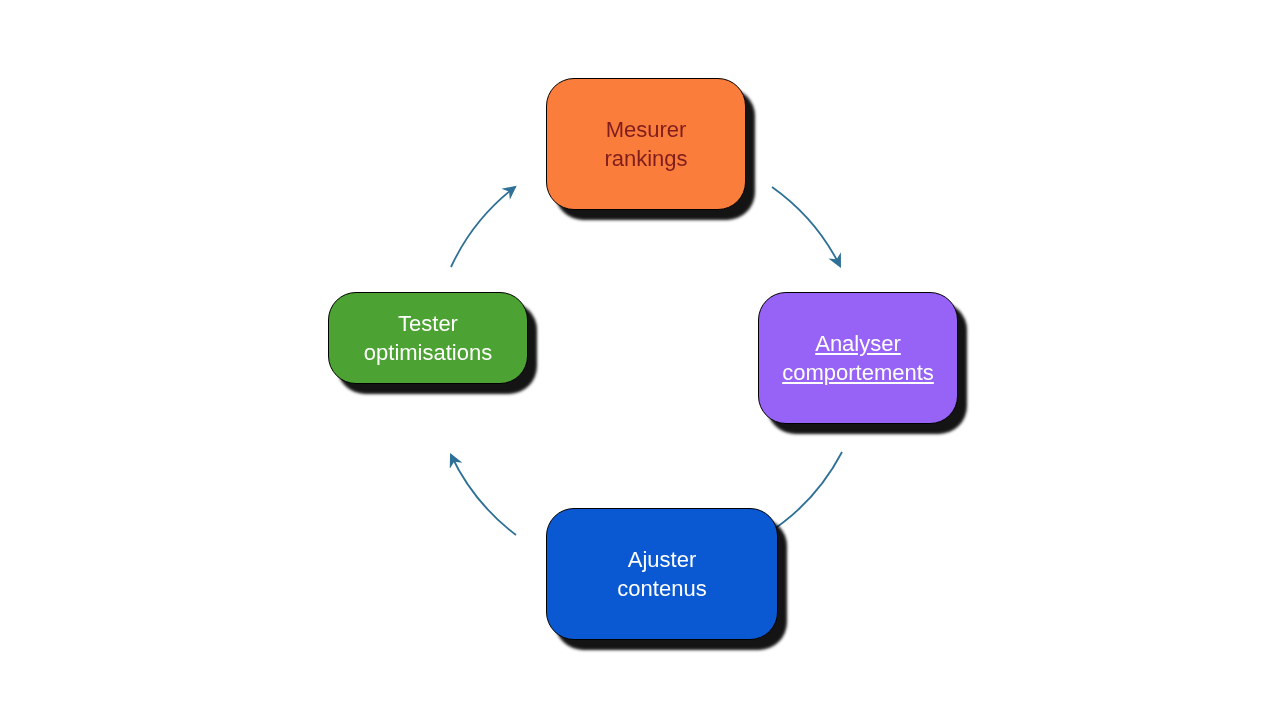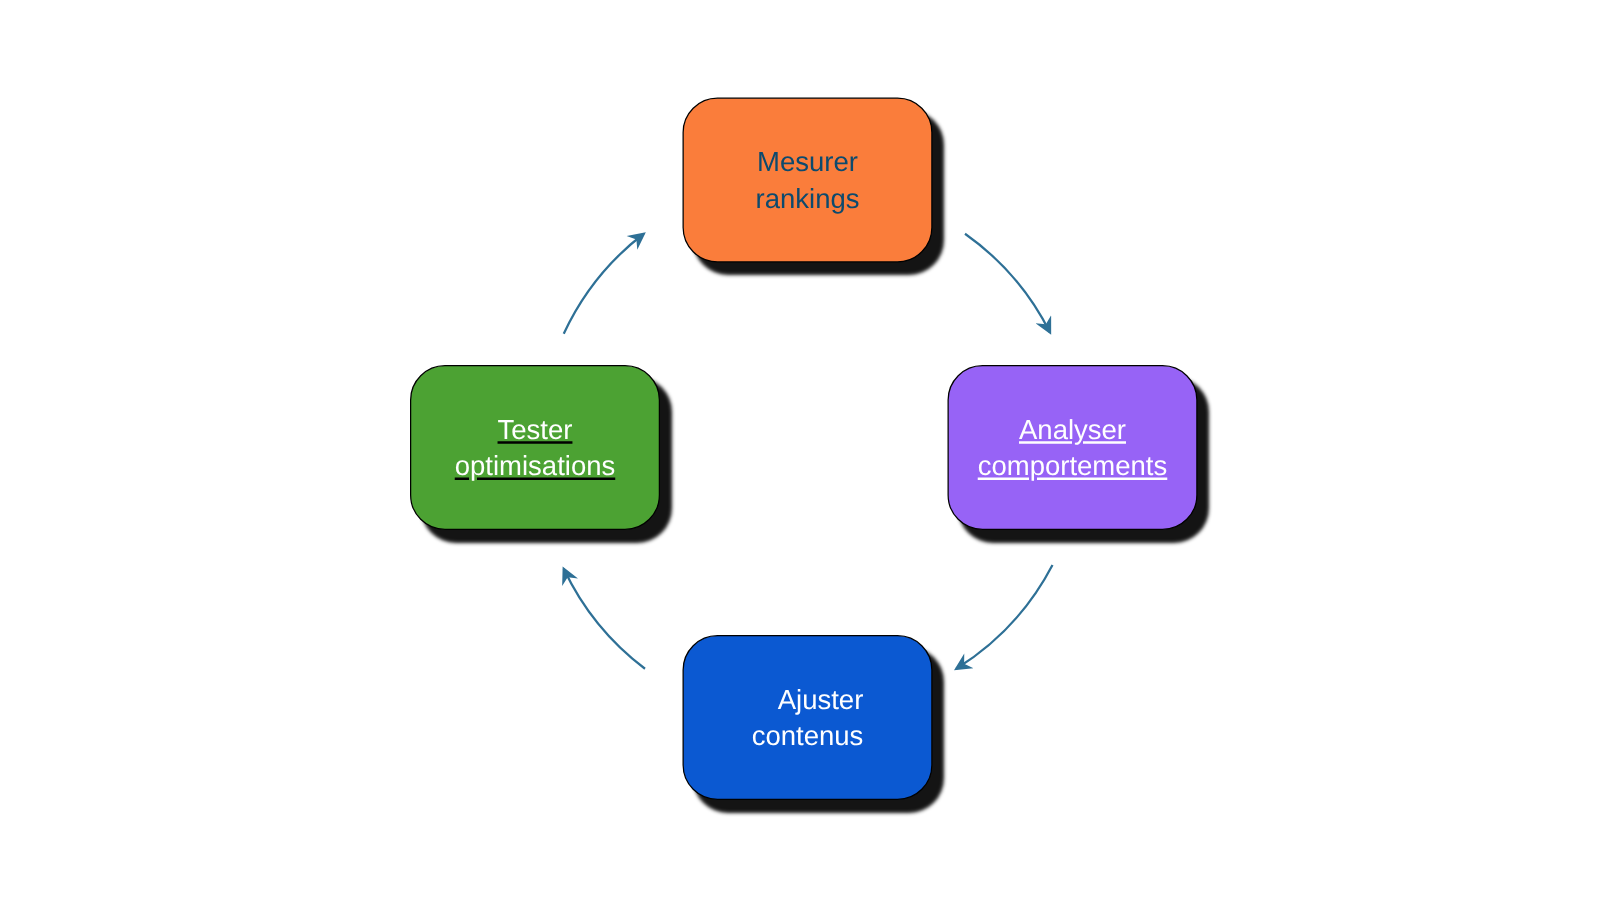--- a/index.html
+++ b/index.html
@@ -40,42 +40,42 @@
   }
   .node-label {
     color: #ffffff;
     font-size: 22px;
     line-height: 1.32;
     white-space: pre-line;
     padding: 0 8px;
   }
   .node-top    { left: 546px; top:  78px; width: 200px; height: 132px; }
   .node-right  { left: 758px; top: 292px; width: 200px; height: 132px; }
-  .node-bottom { left: 546px; top: 508px; width: 200px; height: 132px; text-align: right; }
-  .node-left   { left: 328px; top: 292px; width: 200px; height: 132px; text-decoration: underline; }
+  .node-bottom { left: 546px; top: 508px; width: 232px; height: 132px; }
+  .node-left   { left: 328px; top: 292px; width: 200px; height: 92px; }
 </style>
 </head>
 <body>
 
 <div class="stage">
 
   <svg class="arrows" viewBox="0 0 1280 720" xmlns="http://www.w3.org/2000/svg">
     <defs>
       <marker id="arrowhead" markerUnits="userSpaceOnUse" markerWidth="16" markerHeight="14" viewBox="0 0 10 10" refX="8.5" refY="5" orient="auto">
         <path class="head" d="M0,0 L10,5 L0,10 L3.2,5 Z" style="fill: rgb(46, 112, 150);"></path>
       </marker>
     </defs>
     <path class="flow" d="M 772 187 A 215 215 0 0 1 840 266" marker-end="url(#arrowhead)" style="stroke: rgb(46, 112, 150);"></path>
     <path class="flow" d="M 842 452 A 215 215 0 0 1 765 535" marker-end="url(#arrowhead)" style="stroke: rgb(46, 112, 150);"></path>
     <path class="flow" d="M 516 535 A 215 215 0 0 1 451 455" marker-end="url(#arrowhead)" style="stroke: rgb(46, 112, 150);"></path>
     <path class="flow" d="M 451 267 A 215 215 0 0 1 515 187" marker-end="url(#arrowhead)" style="stroke: rgb(46, 112, 150);"></path>
   </svg>
 
   <div class="node node-top" style="background-color: rgb(250, 125, 59); border-color: rgb(0, 0, 0);">
-    <span class="node-label" style="color: #0c4a6e;">Mesurer
+    <span class="node-label" style="color: #7f1d1d;">Mesurer
 rankings</span>
   </div>
 
   <div class="node node-right" style="background-color: rgb(151, 99, 246); border-color: rgb(0, 0, 0);">
     <span class="node-label" style="color: rgb(255, 255, 255); text-decoration: underline;">Analyser
 comportements</span>
   </div>
 
   <div class="node node-bottom" style="background-color: rgb(11, 89, 210); border-color: rgb(0, 0, 0);">
     <span class="node-label" style="color: rgb(255, 255, 255);">Ajuster

